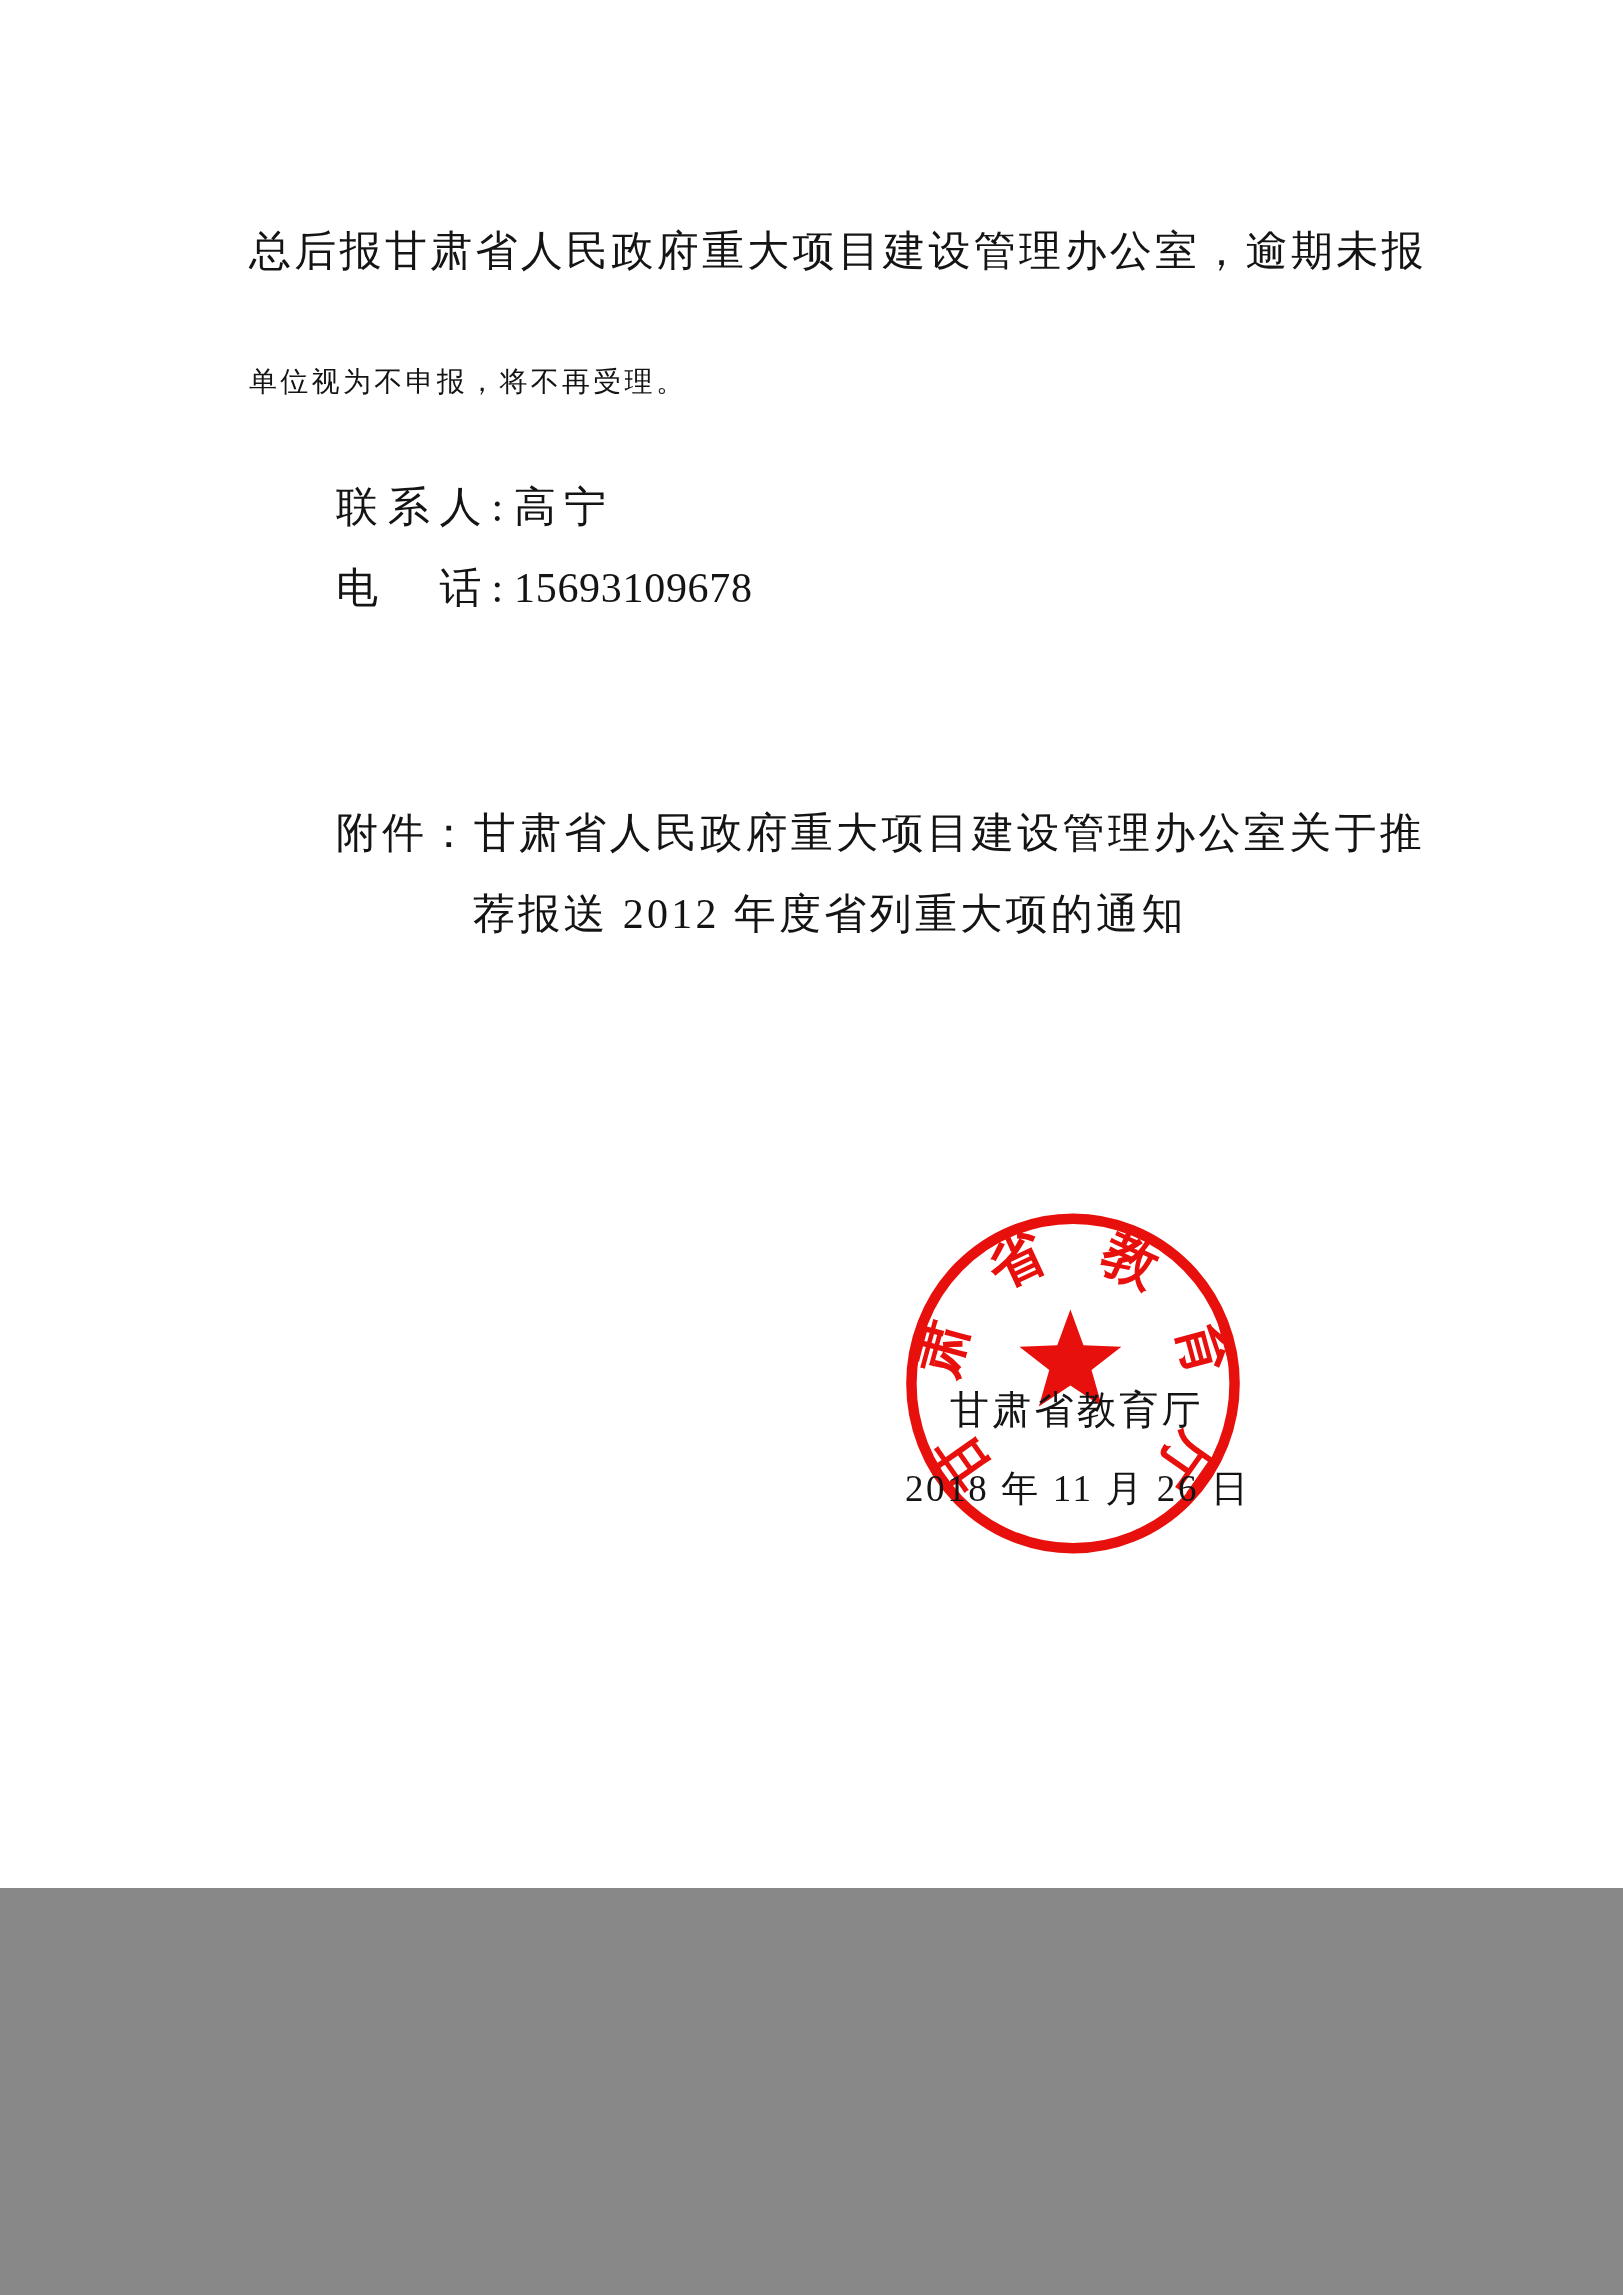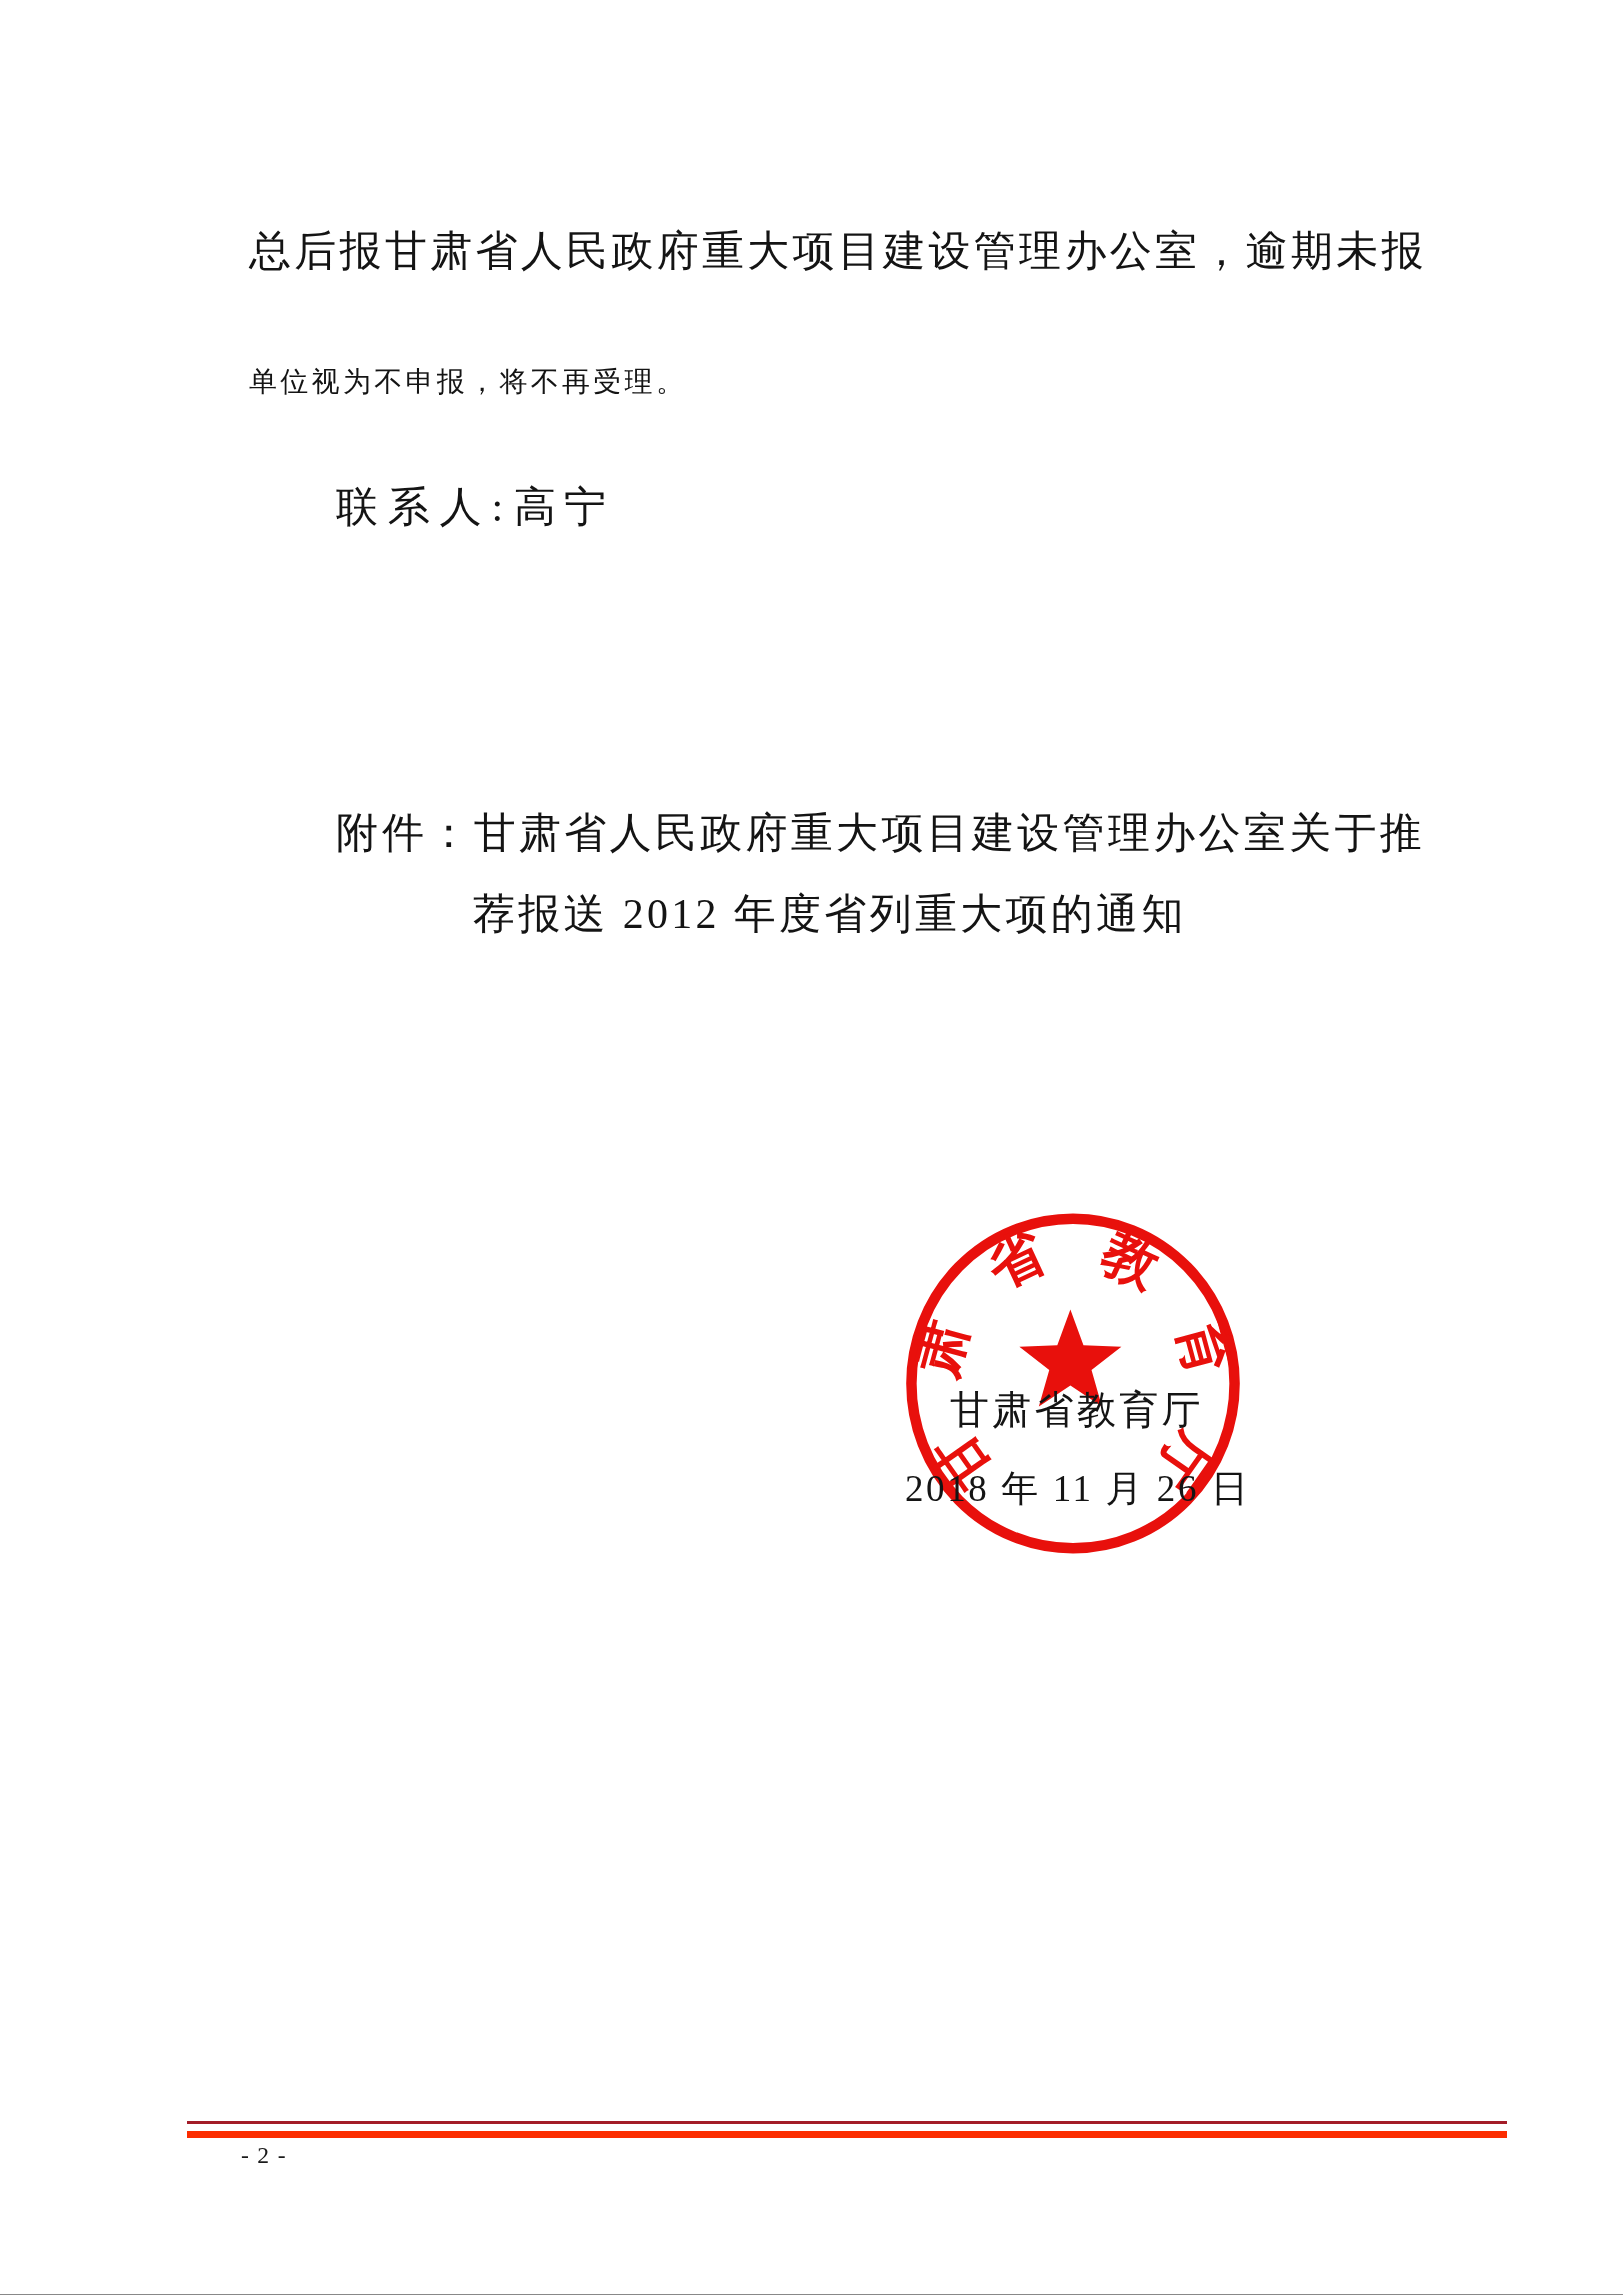--- a/index.html
+++ b/index.html
@@ -1,19 +1,19 @@
 <!DOCTYPE html>
 <html style="font-size:10.5px"><head>
 <meta charset="utf-8">
 <style>
   html, body { margin: 0; padding: 0; background: #888; }
   .page {
     position: relative;
     width: 1623px;
-    height: 2294px;
+    height: 1888px;
     background: #ffffff;
     overflow: hidden;
     font-family: "Liberation Serif", "DejaVu Serif", serif;
   }
   .txt {
     position: absolute;
     margin: 0;
     color: #141414;
     line-height: 1;
     white-space: pre;
@@ -58,20 +58,21 @@
 </head>
 <body>
 
 <div class="page">
 
   <p class="txt body-l1">总后报甘肃省人民政府重大项目建设管理办公室，逾期未报</p>
   <p class="txt body-l2">单位视为不申报，将不再受理。</p>
 
   <div class="txt contact-row row-person"><span class="clabel">联系人:</span><span class="cvalue cvalue-cjk">高宁</span></div>
 
+  <div class="txt contact-row row-phone"><span class="clabel">电　话:</span><span class="cvalue">15693109678</span></div>
 
 
   <div class="txt attach-l1"><span class="attach-label">附件：</span><span>甘肃省人民政府重大项目建设管理办公室关于推</span></div>
   <p class="txt attach-l2">荐报送 2012 年度省列重大项的通知</p>
 
   <svg class="seal" width="348" height="355" viewBox="0 0 532 542" xmlns="http://www.w3.org/2000/svg">
     <ellipse cx="266" cy="271" rx="247" ry="252" fill="none" stroke="#e8100c" stroke-width="16"></ellipse>
     <polygon fill="#e8100c" points="262,158 282,212.5 340,214.7 294.3,250.5 310.2,306.3 262,274 213.8,306.3 229.7,250.5 184,214.7 242,212.5"></polygon>
     <text class="sealchar" fill="#e8100c" x="95.6" y="390.4" text-anchor="middle" dominant-baseline="central" transform="rotate(-125 95.6 390.4)">甘</text>
     <text class="sealchar" fill="#e8100c" x="65.1" y="217.1" text-anchor="middle" dominant-baseline="central" transform="rotate(-75 65.1 217.1)">肃</text>

